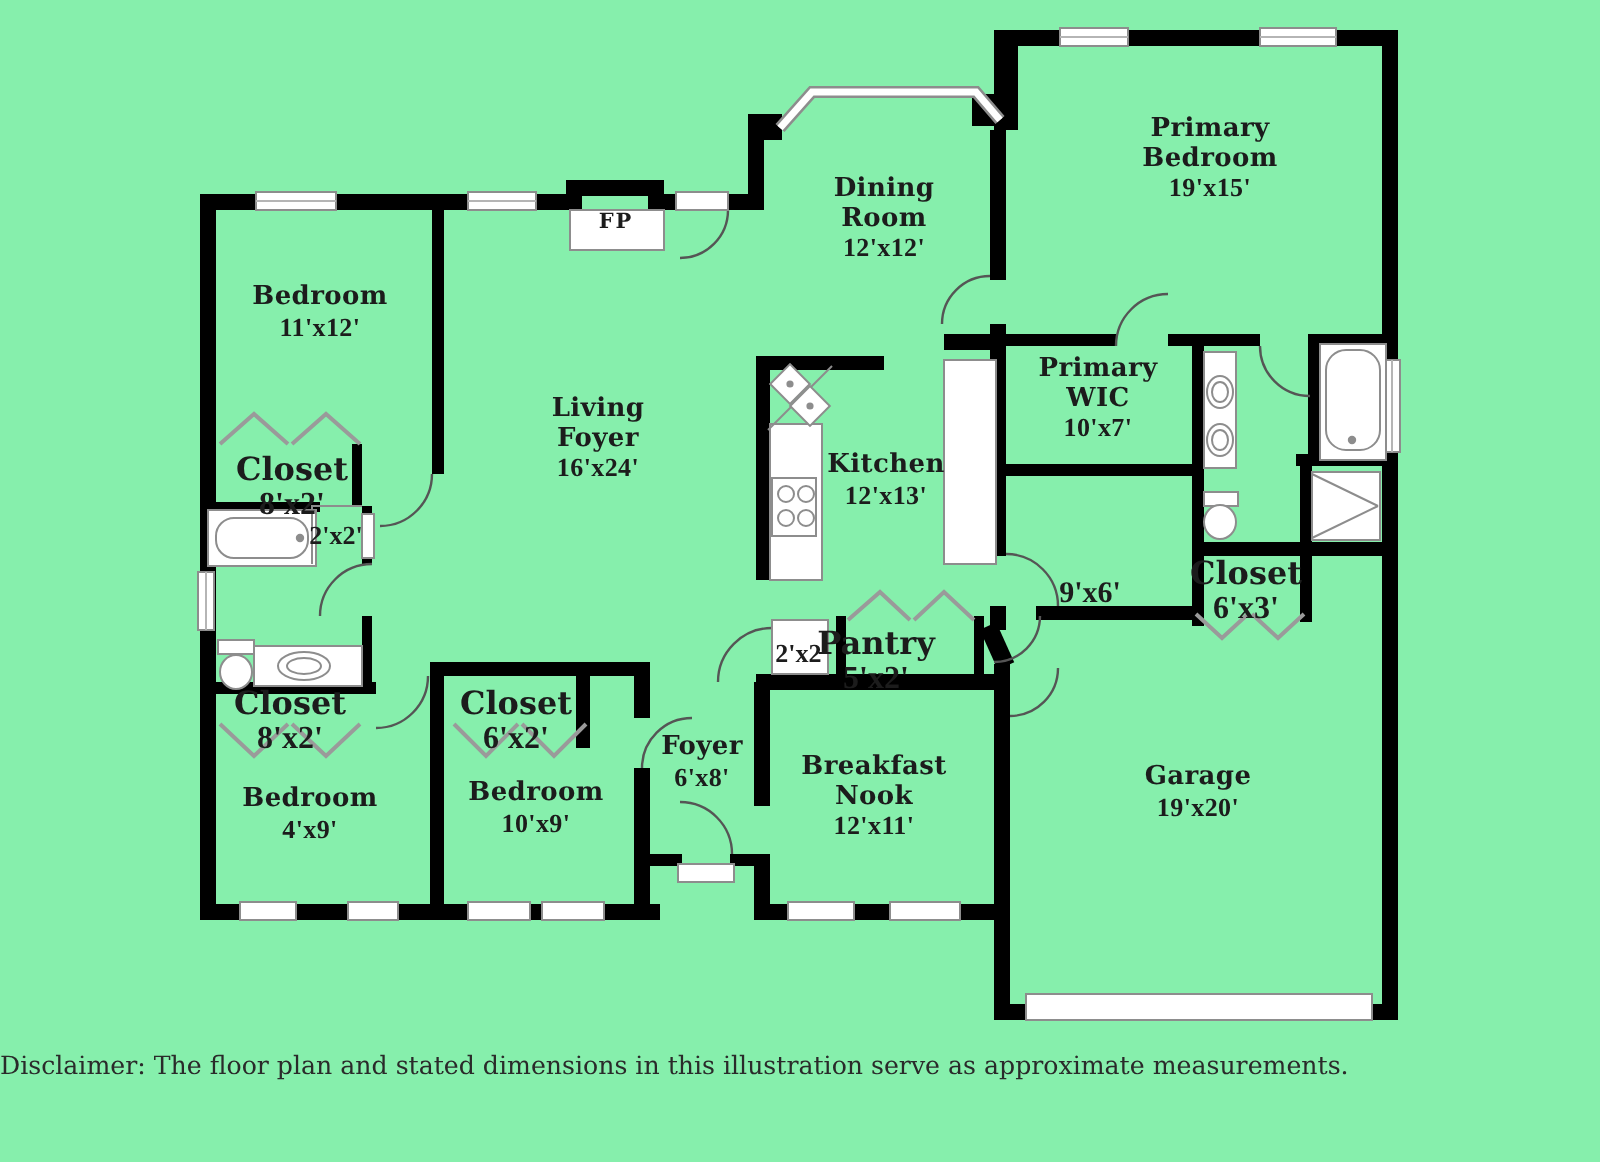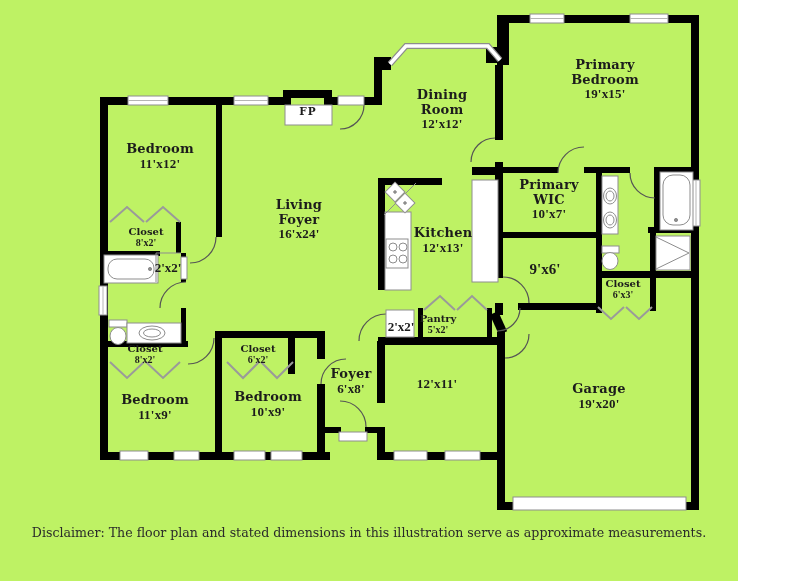--- a/index.html
+++ b/index.html
@@ -1,28 +1,28 @@
 <!DOCTYPE html>
 <html><head>
 <meta charset="utf-8">
 <style>
   html,body{margin:0;padding:0;background:#ffffff;}
-  #stage{position:relative;width:738px;height:581px;background:#bef264;overflow:hidden;
+  #stage{position:relative;width:800px;height:581px;background:#86efac;overflow:hidden;
          font-family:"DejaVu Serif","Liberation Serif",serif;}
   #plan-svg{position:absolute;left:0;top:0;}
   .room-label{position:absolute;transform:translateX(-50%);text-align:center;
               color:#1c1c1c;font-weight:bold;line-height:1.12;pointer-events:none;}
   .room-label .rn{white-space:pre-line;display:block;}
   .room-label .rd{display:block;font-family:Liberation Serif, serif;}
   .lbl-main{font-size:13px;letter-spacing:.2px;}
-  .lbl-big{font-size:15px;}
-  .lbl-small{font-size:10px;}
+  .lbl-big{font-size:15px;margin-top:28px;}
+  .lbl-small{font-size:16px;}
   .lbl-tiny{font-size:13px;}
   .lbl-fp{font-size:10.5px;letter-spacing:1px;}
-  #disclaimer{position:absolute;left:0;right:0;top:524px;text-align:center;
+  #disclaimer{position:absolute;left:0;right:0;top:524px;text-align:left;
               color:#2a2a2a;font-size:12.6px;line-height:1.42;}
 </style>
 </head>
 <body>
 
 <div id="stage">
 
 <svg id="plan-svg" width="800" height="581" viewBox="0 0 800 581">
 
   <g fill="#000000">
@@ -267,38 +267,40 @@
   <div class="room-label lbl-small" style="left:145px;top:343px">
       <span class="rn">Closet</span>
       <span class="rd">8'x2'</span>
     </div>
   <div class="room-label lbl-small" style="left:258px;top:343px">
       <span class="rn">Closet</span>
       <span class="rd">6'x2'</span>
     </div>
   <div class="room-label lbl-main" style="left:155px;top:393px">
       <span class="rn">Bedroom</span>
-      <span class="rd">11'x9'</span>
+      <span class="rd">4'x9'</span>
     </div>
   <div class="room-label lbl-main" style="left:268px;top:390px">
       <span class="rn">Bedroom</span>
       <span class="rd">10'x9'</span>
     </div>
   <div class="room-label lbl-main" style="left:351px;top:367px">
       <span class="rn">Foyer</span>
       <span class="rd">6'x8'</span>
     </div>
   <div class="room-label lbl-small" style="left:438px;top:313px">
       <span class="rn">Pantry</span>
       <span class="rd">5'x2'</span>
     </div>
   <div class="room-label lbl-tiny" style="left:401px;top:320px">
       <span class="rd">2'x2'</span>
     </div>
   <div class="room-label lbl-main" style="left:437px;top:377px">
+      <span class="rn">Breakfast
+Nook</span>
       <span class="rd">12'x11'</span>
     </div>
   <div class="room-label lbl-main" style="left:599px;top:382px">
       <span class="rn">Garage</span>
       <span class="rd">19'x20'</span>
     </div>
   <div class="room-label lbl-fp" style="left:308px;top:106px">
       <span class="rn">FP</span>
     </div>
 

